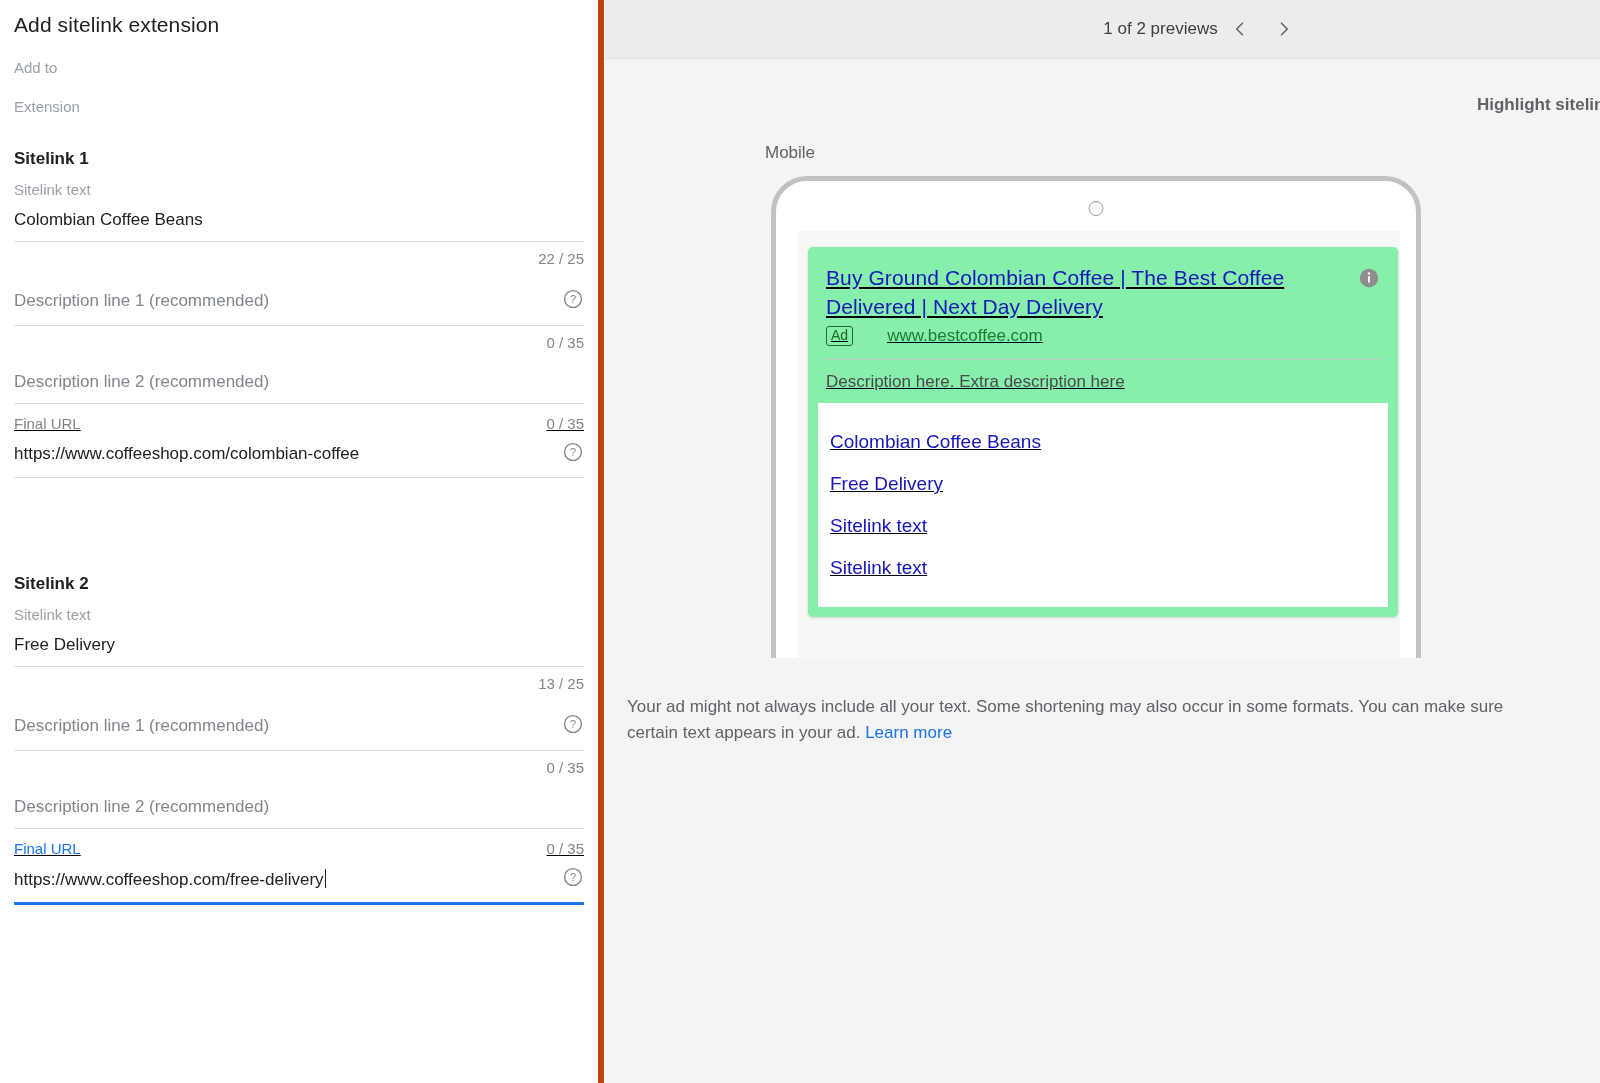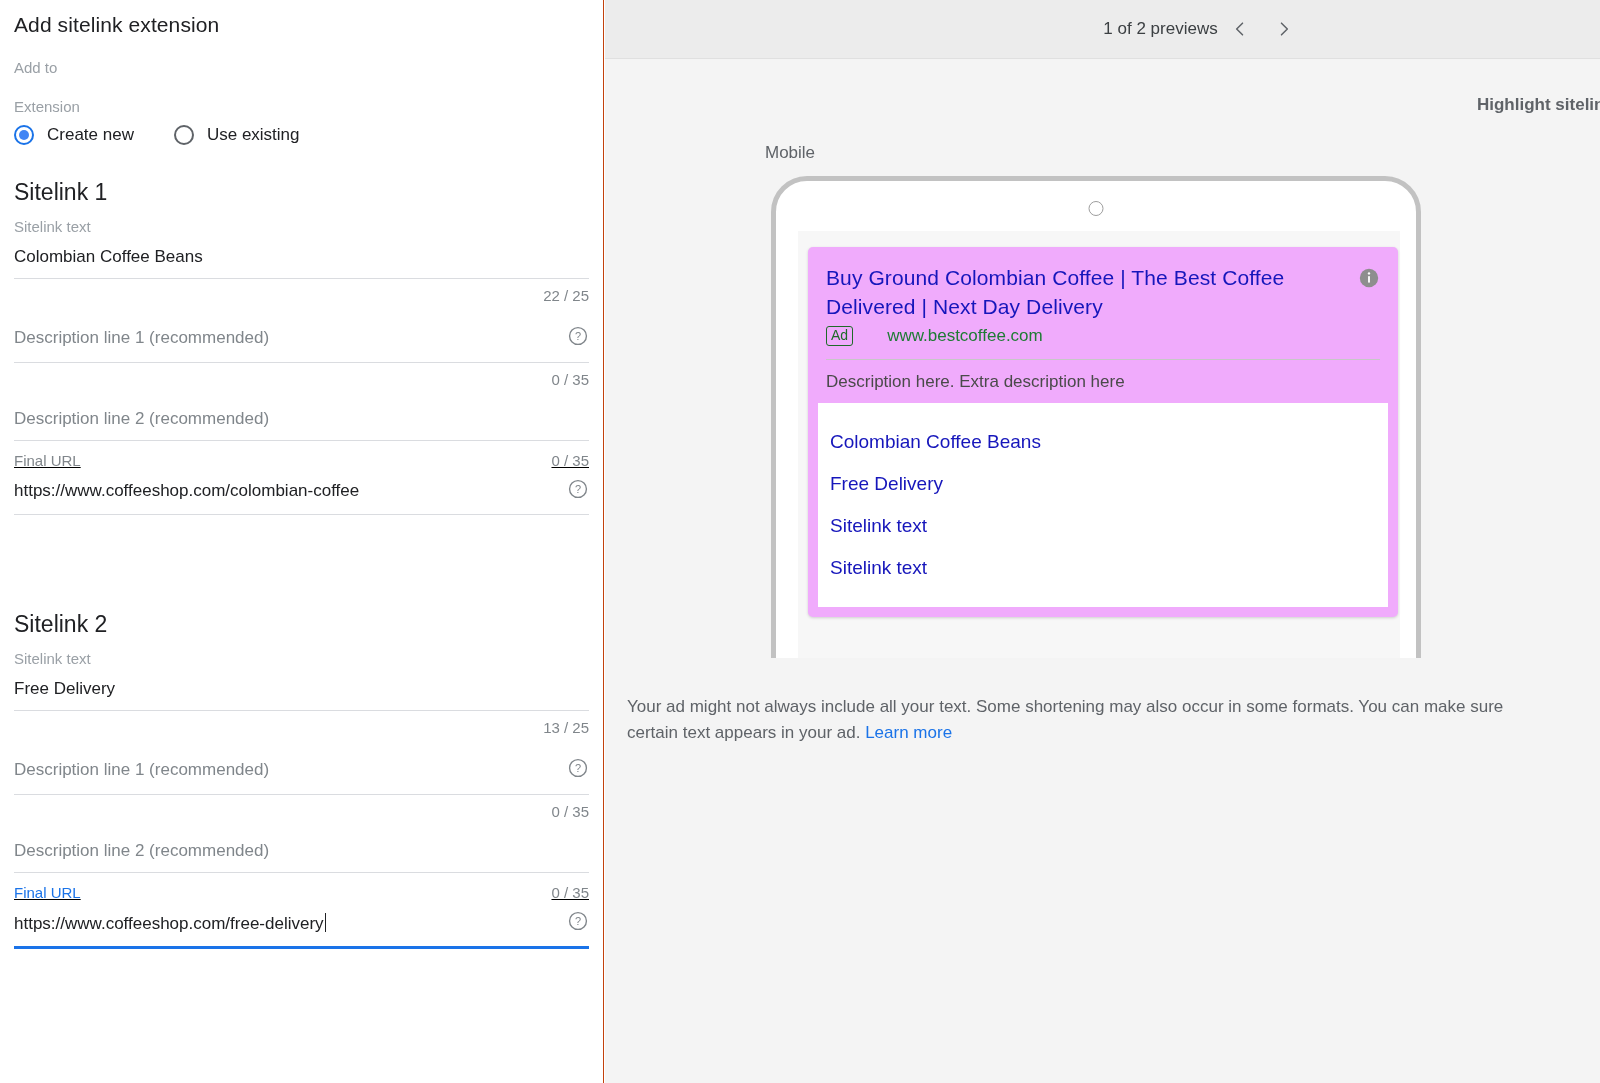--- a/index.html
+++ b/index.html
@@ -9,21 +9,21 @@
     font-family: "Liberation Sans", sans-serif;
     overflow: hidden;
   }
   .page { position: relative; width: 1600px; height: 1083px; }
 
   
   .left-panel {
     position: absolute; left: 0; top: 0;
     width: 604px; height: 1083px;
     background: #fff;
-    border-right: 1px solid #c2410c;
+    border-right: 6px solid #c2410c;
     box-sizing: border-box;
     overflow: hidden;
   }
   .lp-inner { padding: 0 14px; }
 
   .dialog-title {
     font-size: 21px; color: #202124;
     padding-top: 13px; letter-spacing: .1px;
   }
   .field-caption {
@@ -60,21 +60,21 @@
   .radio.checked { border-color: #1a73e8; }
   .radio.checked::after {
     content: ""; position: absolute; left: 3px; top: 3px;
     width: 10px; height: 10px; border-radius: 50%;
     background: #4285f4;
   }
   .radio-label { font-size: 17px; color: #202124; margin-left: 13px; }
   .radio-gap { width: 40px; }
 
   .sl-heading {
-    font-size: 23px; color: #202124; font-weight: 400;
+    font-size: 17px; color: #202124; font-weight: 700;
     margin-top: 34px;
   }
   .sl-sub { font-size: 15px; color: #9aa0a6; margin-top: 12px; }
   .sl-value { font-size: 17px; color: #202124; margin-top: 12px; }
   .hr { height: 1px; background: #dadce0; margin-top: 11px; }
   .counter-row {
     display: flex; justify-content: flex-end;
     font-size: 15px; color: #80868b; margin-top: 8px;
   }
   .label-row {
@@ -170,25 +170,26 @@
     border: 1px solid #9e9e9e; box-sizing: border-box;
   }
   .phone-screen {
     position: absolute; left: 22px; top: 50px;
     width: 602px; bottom: 0;
     background: #f7f7f7;
   }
 
   .ad-card {
     margin: 16px 2px 0 10px;
-    background: #f0abfc;
+    background: #86efac;
     border-radius: 5px;
     padding: 16px 18px 18px 18px;
     box-shadow: 0 1px 3px rgba(0,0,0,.16);
     position: relative;
+    text-decoration: underline;
   }
   .ad-head-row { display: flex; align-items: flex-start; }
   .ad-title {
     font-size: 21px; line-height: 29px;
     color: #1616bb; flex: 1; letter-spacing: .1px;
   }
   .info-icon { flex: none; margin: 4px 0 0 6px; }
   .ad-url-row { display: flex; align-items: center; margin-top: 5px; gap: 16px; }
   .ad-badge {
     font-size: 14px; color: #1e6b28;
@@ -224,27 +225,20 @@
   <div class="left-panel">
     <div class="lp-inner">
 
       <div class="dialog-title">Add sitelink extension</div>
 
       <div class="field-caption">Add to</div>
 
 
       <div class="field-caption">Extension</div>
 
-      <div class="radio-row">
-        <span class="radio checked"></span>
-        <span class="radio-label">Create new</span>
-        <span class="radio-gap"></span>
-        <span class="radio"></span>
-        <span class="radio-label">Use existing</span>
-      </div>
 
       <div class="sl-heading">Sitelink 1</div>
       <div class="sl-sub">Sitelink text</div>
       <div class="sl-value">Colombian Coffee Beans</div>
       <div class="hr"></div>
       <div class="counter-row">22 / 25</div>
 
       <div class="label-row">
         <span class="lbl">Description line 1 (recommended)</span>
         <span class="help-icon">

